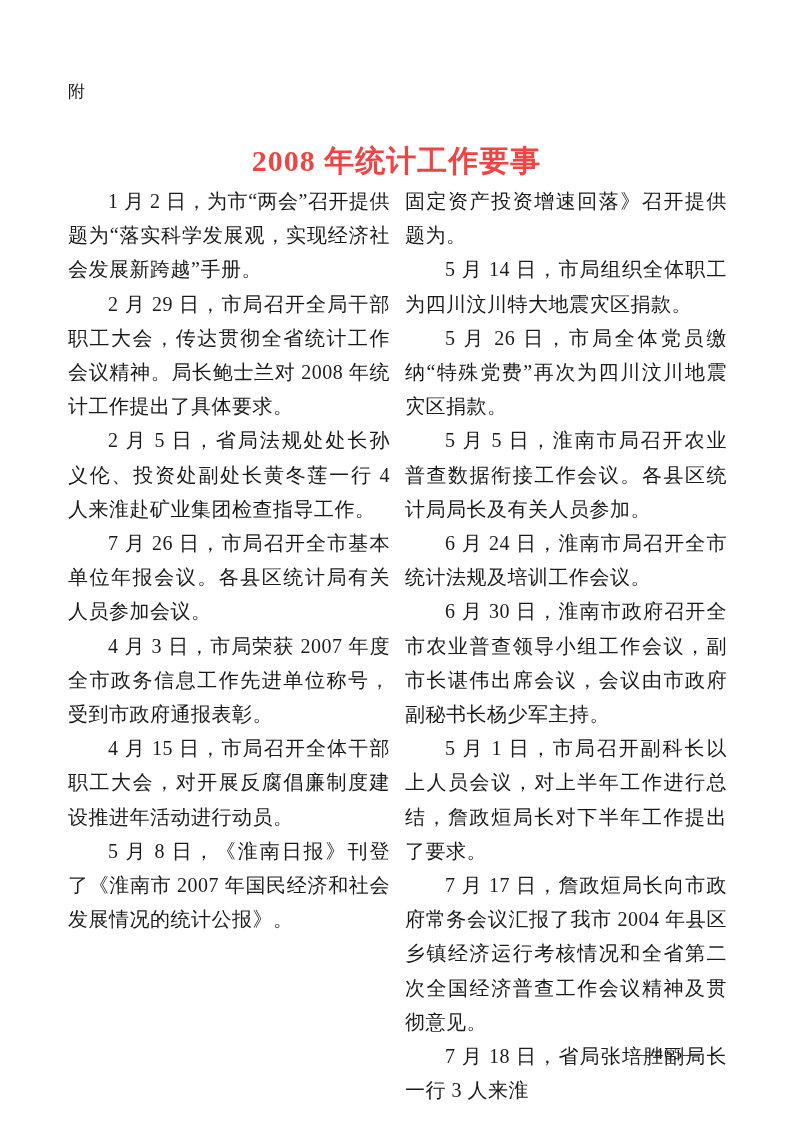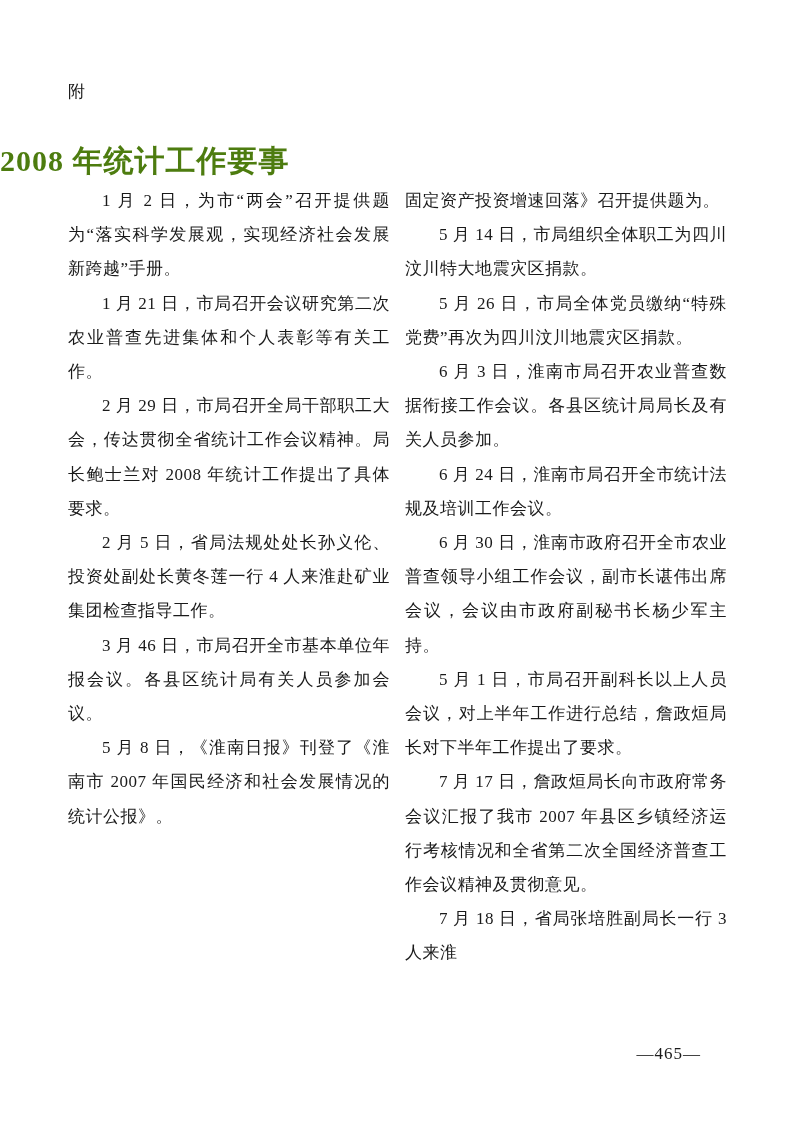--- a/index.html
+++ b/index.html
@@ -22,40 +22,40 @@
     left: 68px;
     top: 83px;
     font-size: 17px;
     line-height: 1;
   }
   .doc-title {
     position: absolute;
     top: 121px;
     left: 0;
     width: 100%;
-    text-align: left;
+    text-align: center;
     font-size: 30px;
     font-weight: bold;
     letter-spacing: 1px;
-    color: #4d7c0f;
+    color: #ef4444;
   }
   .content {
     position: absolute;
     top: 184px;
     left: 68px;
     width: 659px;
     display: flex;
     gap: 15px;
   }
   .col {
     width: 322px;
   }
   .para {
     margin: 0;
-    font-size: 17px;
+    font-size: 20px;
     line-height: 34.2px;
     text-align: justify;
     letter-spacing: 0.5px;
   }
   .para.indent {
     text-indent: 2em;
   }
   .page-number {
     position: absolute;
     top: 1044px;
@@ -68,33 +68,34 @@
 <body>
 
 <div class="page">
   <div class="corner-label">附</div>
 
   <h1 class="doc-title">2008 年统计工作要事</h1>
 
   <div class="content">
     <div class="col">
         <p class="para indent">1 月 2 日，为市“两会”召开提供题为“落实科学发展观，实现经济社会发展新跨越”手册。</p>
-        <p class="para indent">1 月 21 日，市局召开会议研究第二次农业普查先进集体和个人表彰等有关工作。</p>
         <p class="para indent">2 月 29 日，市局召开全局干部职工大会，传达贯彻全省统计工作会议精神。局长鲍士兰对 2008 年统计工作提出了具体要求。</p>
         <p class="para indent">2 月 5 日，省局法规处处长孙义伦、投资处副处长黄冬莲一行 4 人来淮赴矿业集团检查指导工作。</p>
-        <p class="para indent">3 月 46 日，市局召开全市基本单位年报会议。各县区统计局有关人员参加会议。</p>
+        <p class="para indent">7 月 26 日，市局召开全市基本单位年报会议。各县区统计局有关人员参加会议。</p>
+        <p class="para indent">4 月 3 日，市局荣获 2007 年度全市政务信息工作先进单位称号，受到市政府通报表彰。</p>
+        <p class="para indent">4 月 15 日，市局召开全体干部职工大会，对开展反腐倡廉制度建设推进年活动进行动员。</p>
         <p class="para indent">5 月 8 日，《淮南日报》刊登了《淮南市 2007 年国民经济和社会发展情况的统计公报》。</p>
       </div>
     <div class="col">
         <p class="para">固定资产投资增速回落》召开提供题为。</p>
         <p class="para indent">5 月 14 日，市局组织全体职工为四川汶川特大地震灾区捐款。</p>
         <p class="para indent">5 月 26 日，市局全体党员缴纳“特殊党费”再次为四川汶川地震灾区捐款。</p>
-        <p class="para indent">6 月 3 日，淮南市局召开农业普查数据衔接工作会议。各县区统计局局长及有关人员参加。</p>
+        <p class="para indent">5 月 5 日，淮南市局召开农业普查数据衔接工作会议。各县区统计局局长及有关人员参加。</p>
         <p class="para indent">6 月 24 日，淮南市局召开全市统计法规及培训工作会议。</p>
         <p class="para indent">6 月 30 日，淮南市政府召开全市农业普查领导小组工作会议，副市长谌伟出席会议，会议由市政府副秘书长杨少军主持。</p>
         <p class="para indent">5 月 1 日，市局召开副科长以上人员会议，对上半年工作进行总结，詹政烜局长对下半年工作提出了要求。</p>
-        <p class="para indent">7 月 17 日，詹政烜局长向市政府常务会议汇报了我市 2007 年县区乡镇经济运行考核情况和全省第二次全国经济普查工作会议精神及贯彻意见。</p>
+        <p class="para indent">7 月 17 日，詹政烜局长向市政府常务会议汇报了我市 2004 年县区乡镇经济运行考核情况和全省第二次全国经济普查工作会议精神及贯彻意见。</p>
         <p class="para indent">7 月 18 日，省局张培胜副局长一行 3 人来淮</p>
       </div>
   </div>
 
   <div class="page-number">—465—</div>
 </div>
 
 </body></html>

